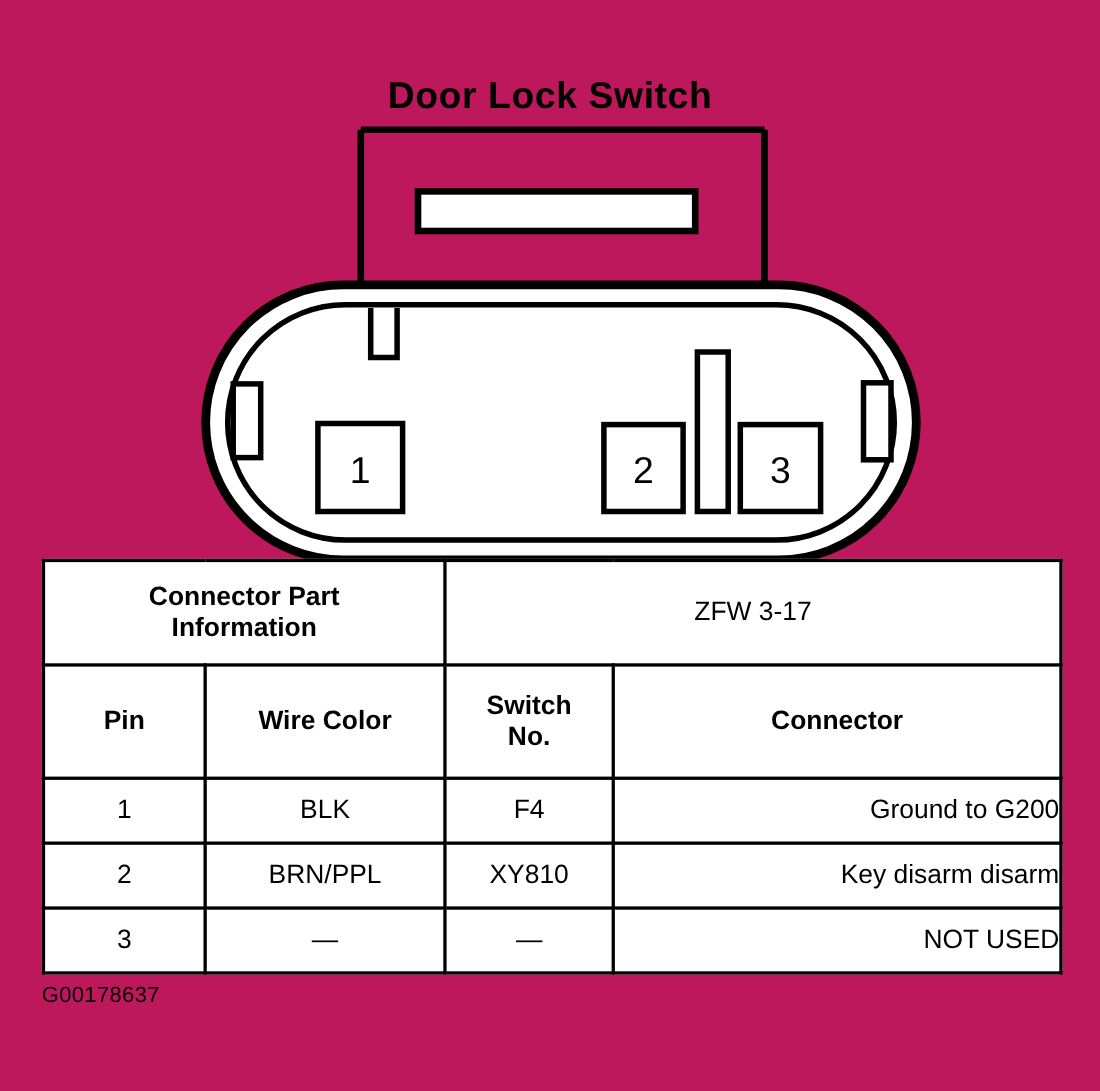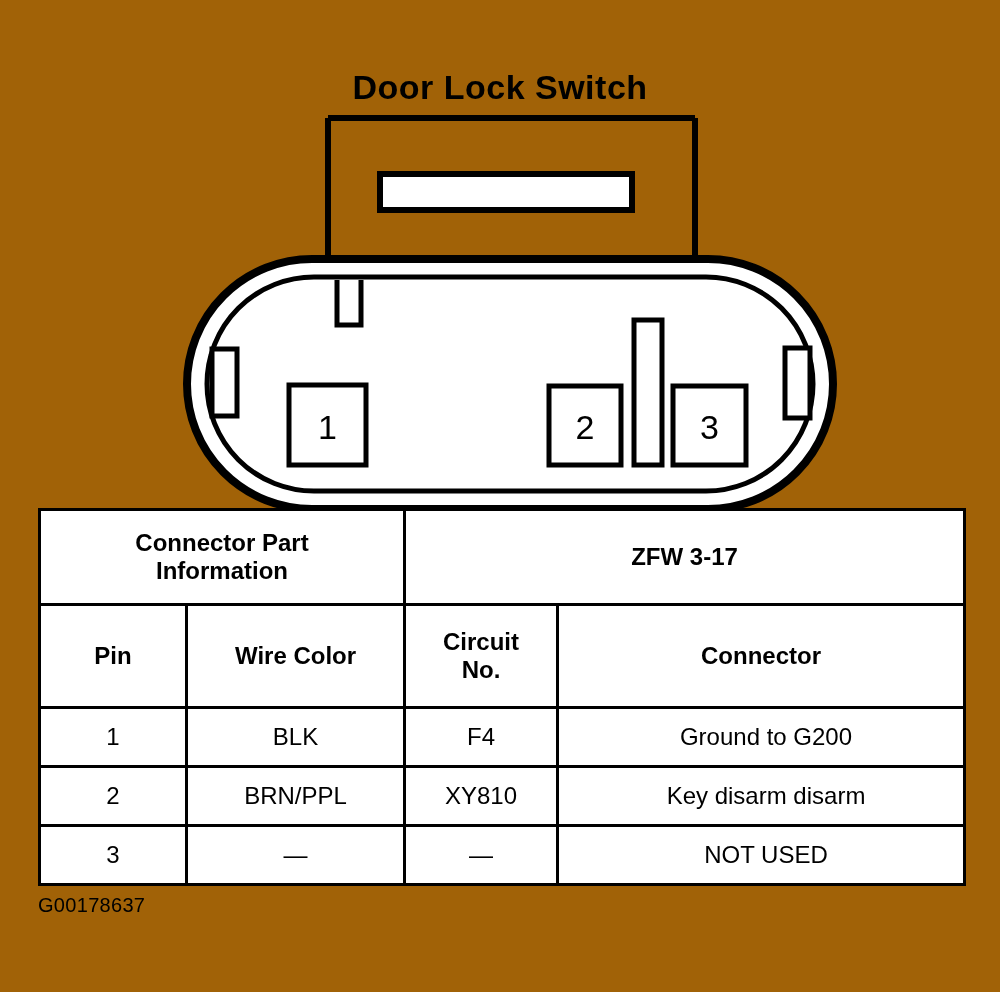--- a/index.html
+++ b/index.html
@@ -14,21 +14,21 @@
     font-family: "Liberation Sans", sans-serif;
     color: #000000;
     overflow: hidden;
   }
 
   #page {
     position: absolute;
     left: 0; top: 0;
     width: 1000px;
     height: 992px;
-    background: #a16207;
+    background: #be185d;
   }
 
   
   .title {
     position: absolute;
     left: 0;
     top: 70px;
     width: 1000px;
     text-align: center;
     font-size: 34px;
@@ -67,42 +67,42 @@
     vertical-align: middle;
     line-height: 1.18;
   }
   td.cpi {
     font-weight: bold;
     font-size: 25px;
     height: 92px;
     padding: 6px 4px;
   }
   td.partno {
-    font-weight: bold;
+    font-weight: normal;
     font-size: 25px;
     text-align: left;
     padding-left: 12px;
     height: 92px;
     margin-left: 41px;
   }
   td.colhead {
     font-weight: bold;
     font-size: 25px;
     height: 100px;
     padding: 4px;
   }
   td.colhead.two-line {
     line-height: 1.16;
   }
   td.cell {
     height: 56px;
     font-size: 25px;
   }
   td.cell.fn {
-    text-align: center;
+    text-align: right;
     padding-left: 10px;
   }
   .col-pin   { width: 147px; }
   .col-wire  { width: 218px; }
   .col-circ  { width: 153px; }
   .col-func  { width: 407px; }
 
   
   .figure-id {
     position: absolute;
@@ -167,21 +167,21 @@
             <div>Connector Part</div>
             <div>Information</div>
           </td>
           <td class="partno" colspan="2">ZFW 3-17</td>
         </tr>
 
         <tr>
           <td class="colhead">Pin</td>
           <td class="colhead">Wire Color</td>
           <td class="colhead two-line">
-            <div>Circuit</div>
+            <div>Switch</div>
             <div>No.</div>
           </td>
           <td class="colhead">Connector</td>
         </tr>
 
         <tr>
           <td class="cell">1</td>
           <td class="cell">BLK</td>
           <td class="cell">F4</td>
           <td class="cell fn">Ground to G200</td>

